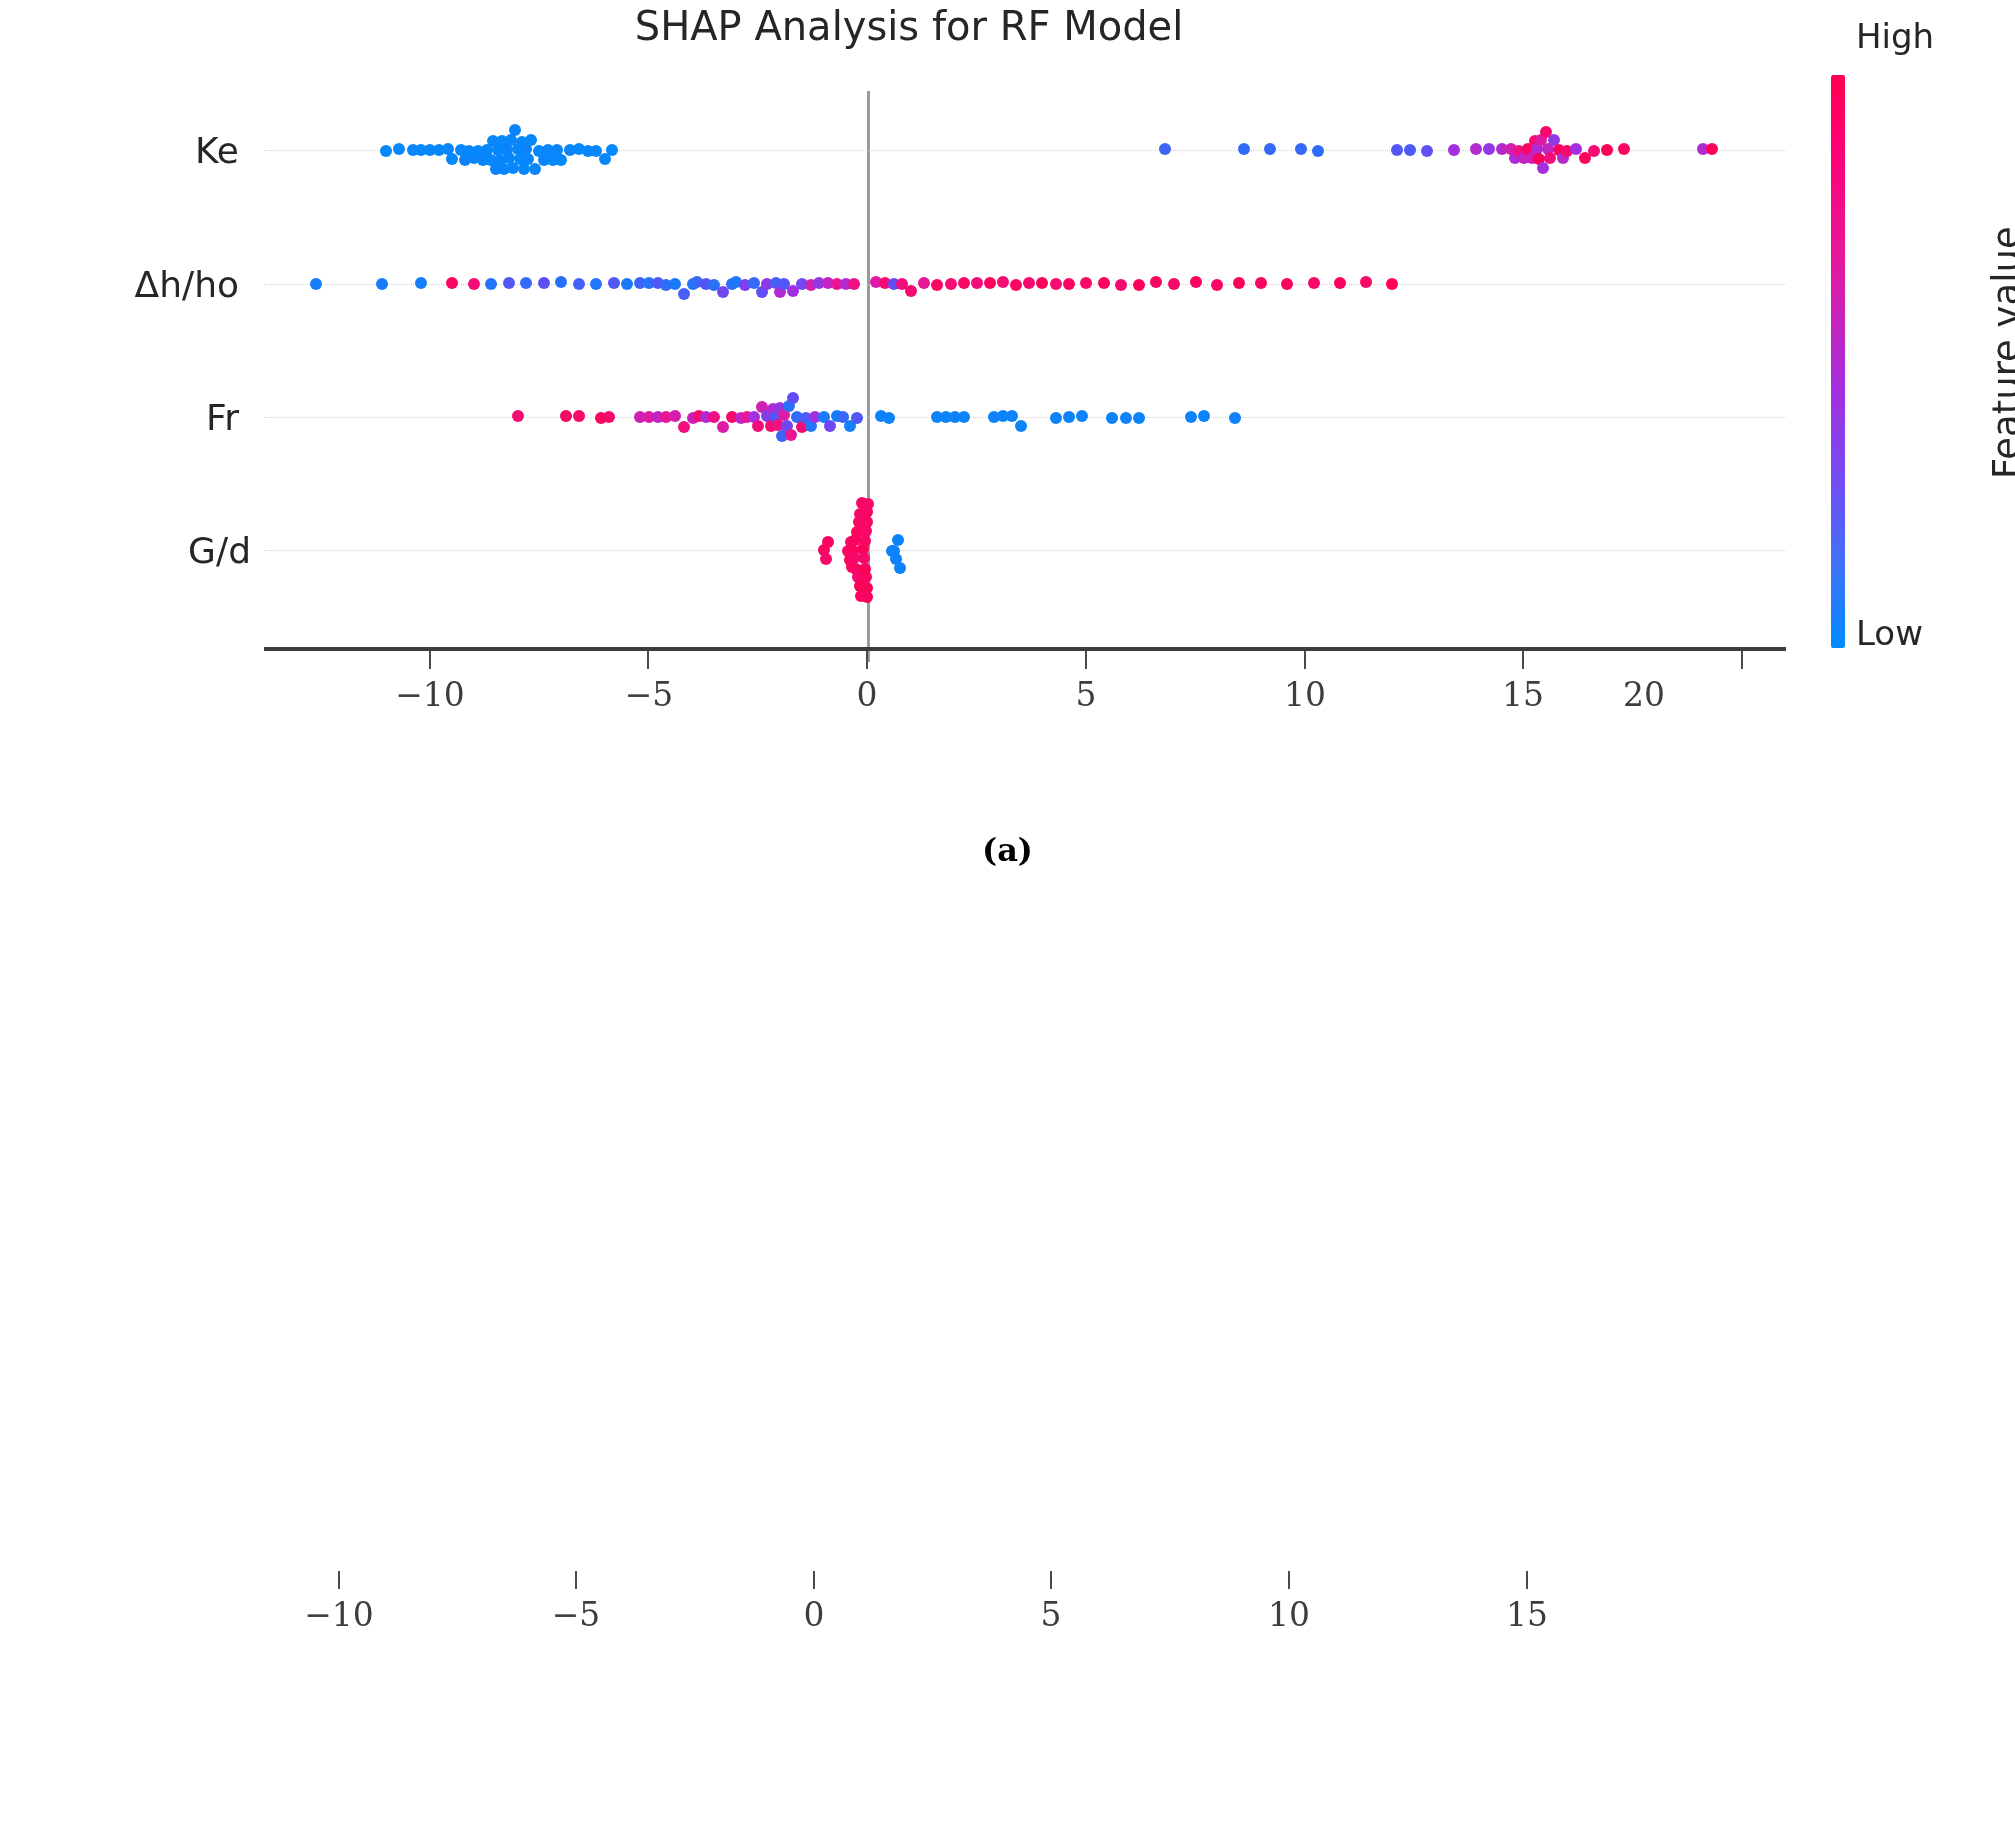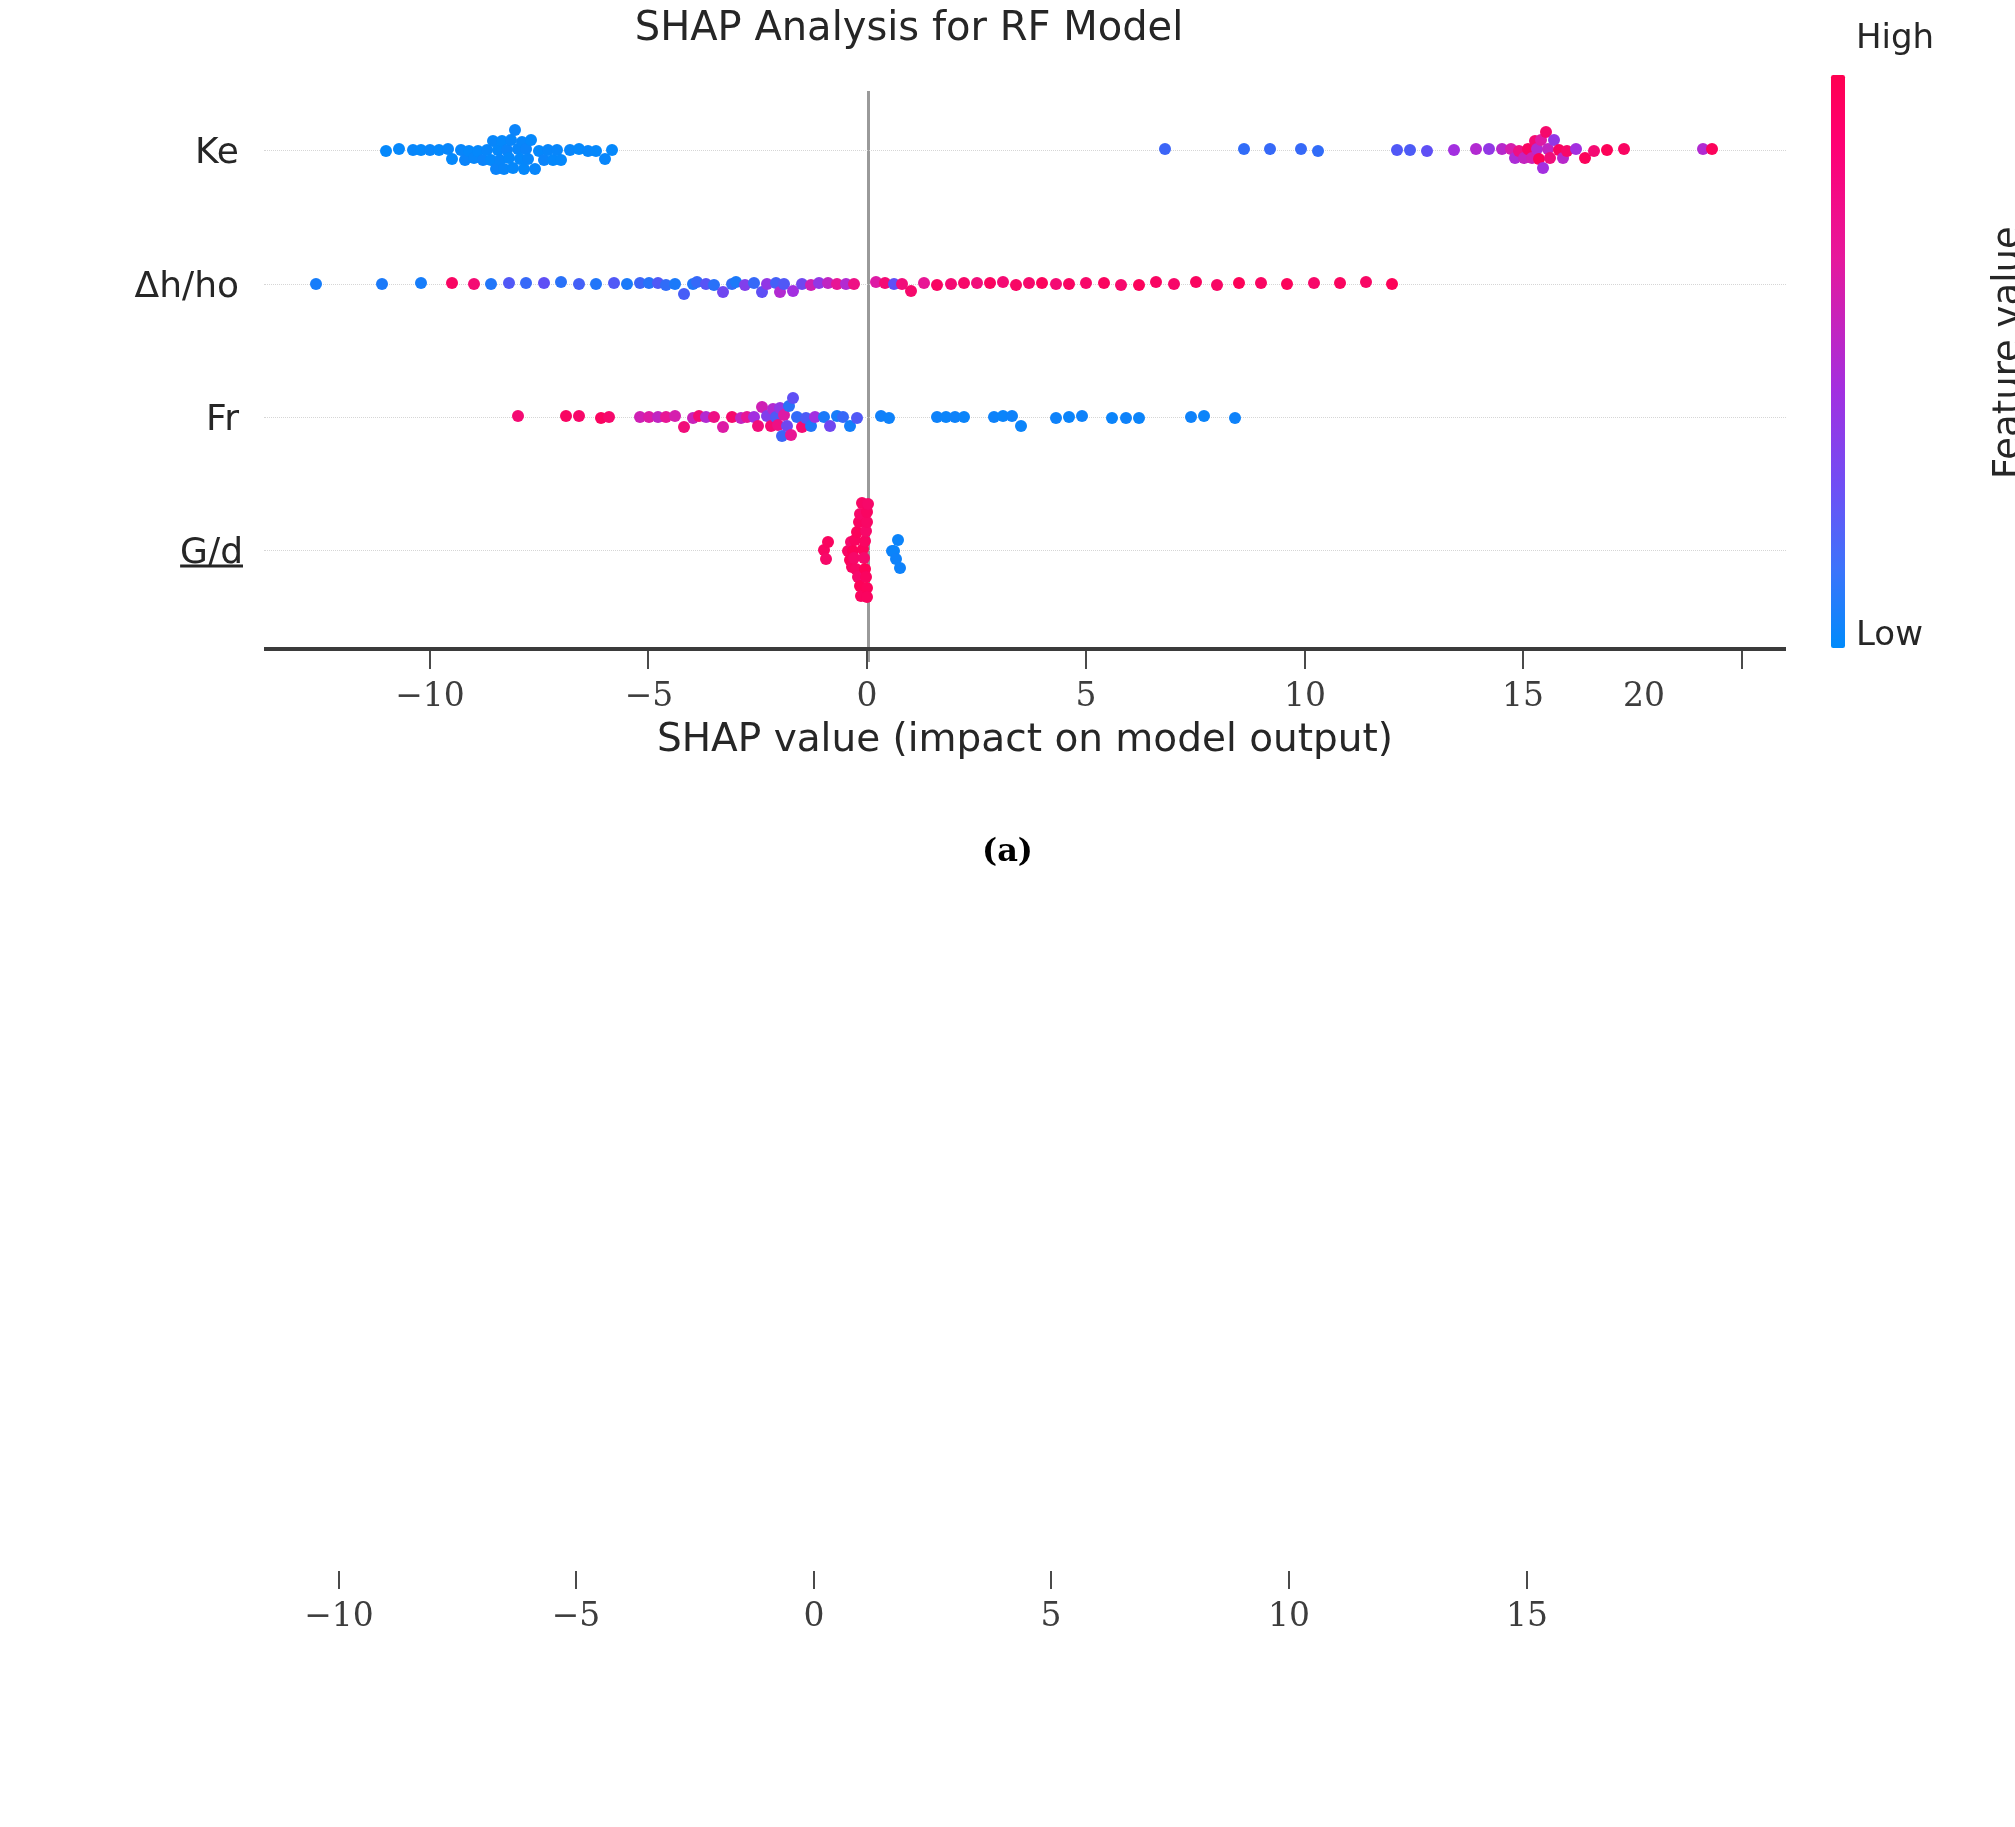--- a/index.html
+++ b/index.html
@@ -304,21 +304,21 @@
         <div class="dot" style="width: 12.4px; height: 12.4px; left: 786px; top: 321px; background: rgb(14, 130, 250);"></div>
         <div class="dot" style="width: 12.4px; height: 12.4px; left: 799px; top: 320px; background: rgb(11, 132, 250);"></div>
         <div class="dot" style="width: 12.4px; height: 12.4px; left: 812px; top: 319px; background: rgb(14, 130, 250);"></div>
         <div class="dot" style="width: 12.4px; height: 12.4px; left: 842px; top: 321px; background: rgb(11, 132, 250);"></div>
         <div class="dot" style="width: 12.4px; height: 12.4px; left: 856px; top: 321px; background: rgb(14, 130, 250);"></div>
         <div class="dot" style="width: 12.4px; height: 12.4px; left: 869px; top: 321px; background: rgb(11, 132, 250);"></div>
         <div class="dot" style="width: 12.4px; height: 12.4px; left: 921px; top: 320px; background: rgb(14, 130, 250);"></div>
         <div class="dot" style="width: 12.4px; height: 12.4px; left: 934px; top: 319px; background: rgb(11, 132, 250);"></div>
         <div class="dot" style="width: 12.4px; height: 12.4px; left: 965px; top: 321px; background: rgb(14, 130, 250);"></div>
         <div class="row-grid" style="top: 459px;"></div>
-        <div class="ylabel" style="left: 4px; width: 231px; margin-left: -256px; top: 459px; text-decoration: underline;">G/d</div>
+        <div class="ylabel" style="left: 12px; width: 231px; margin-left: -256px; top: 459px;">G/d</div>
         <div class="dot" style="width: 12.4px; height: 12.4px; left: 554px; top: 453px; background: rgb(249, 5, 98);"></div>
         <div class="dot" style="width: 12.4px; height: 12.4px; left: 556px; top: 462px; background: rgb(247, 8, 105);"></div>
         <div class="dot" style="width: 12.4px; height: 12.4px; left: 558px; top: 445px; background: rgb(250, 4, 95);"></div>
         <div class="dot" style="width: 12.4px; height: 12.4px; left: 578px; top: 454px; background: rgb(248, 7, 101);"></div>
         <div class="dot" style="width: 12.4px; height: 12.4px; left: 580px; top: 463px; background: rgb(252, 3, 91);"></div>
         <div class="dot" style="width: 12.4px; height: 12.4px; left: 581px; top: 445px; background: rgb(246, 9, 108);"></div>
         <div class="dot" style="width: 12.4px; height: 12.4px; left: 582px; top: 470px; background: rgb(249, 5, 98);"></div>
         <div class="dot" style="width: 12.4px; height: 12.4px; left: 583px; top: 454px; background: rgb(253, 2, 88);"></div>
         <div class="dot" style="width: 12.4px; height: 12.4px; left: 584px; top: 461px; background: rgb(247, 8, 105);"></div>
         <div class="dot" style="width: 12.4px; height: 12.4px; left: 585px; top: 443px; background: rgb(250, 4, 95);"></div>
@@ -342,21 +342,20 @@
         <div class="dot" style="width: 12.4px; height: 12.4px; left: 597px; top: 500px; background: rgb(250, 4, 95);"></div>
         <div class="dot" style="width: 12.4px; height: 12.4px; left: 598px; top: 407px; background: rgb(247, 8, 105);"></div>
         <div class="dot" style="width: 12.4px; height: 12.4px; left: 622px; top: 454px; background: rgb(14, 130, 250);"></div>
         <div class="dot" style="width: 12.4px; height: 12.4px; left: 624px; top: 454px; background: rgb(11, 132, 250);"></div>
         <div class="dot" style="width: 12.4px; height: 12.4px; left: 626px; top: 462px; background: rgb(14, 130, 250);"></div>
         <div class="dot" style="width: 12.4px; height: 12.4px; left: 628px; top: 443px; background: rgb(11, 132, 250);"></div>
         <div class="dot" style="width: 12.4px; height: 12.4px; left: 630px; top: 471px; background: rgb(14, 130, 250);"></div>
       </div>
 
     <div class="xaxis" id="xaxis-a"></div>
-    <div class="xtitle" id="xtitle-a">SHAP value (impact on model output)</div>
 
     <div class="cbar" id="cbar-a"></div>
     <div class="cbar-end" style="left:1856px;top:16px;">High</div>
     <div class="cbar-end" style="left:1856px;top:613px;">Low</div>
     <div class="cbar-axis-title" style="left:1985px;top:479px;">Feature value</div>
 
     <div class="caption" id="caption-a">(a)</div>
   </div>
 
   <div class="panel" id="panel-b">

